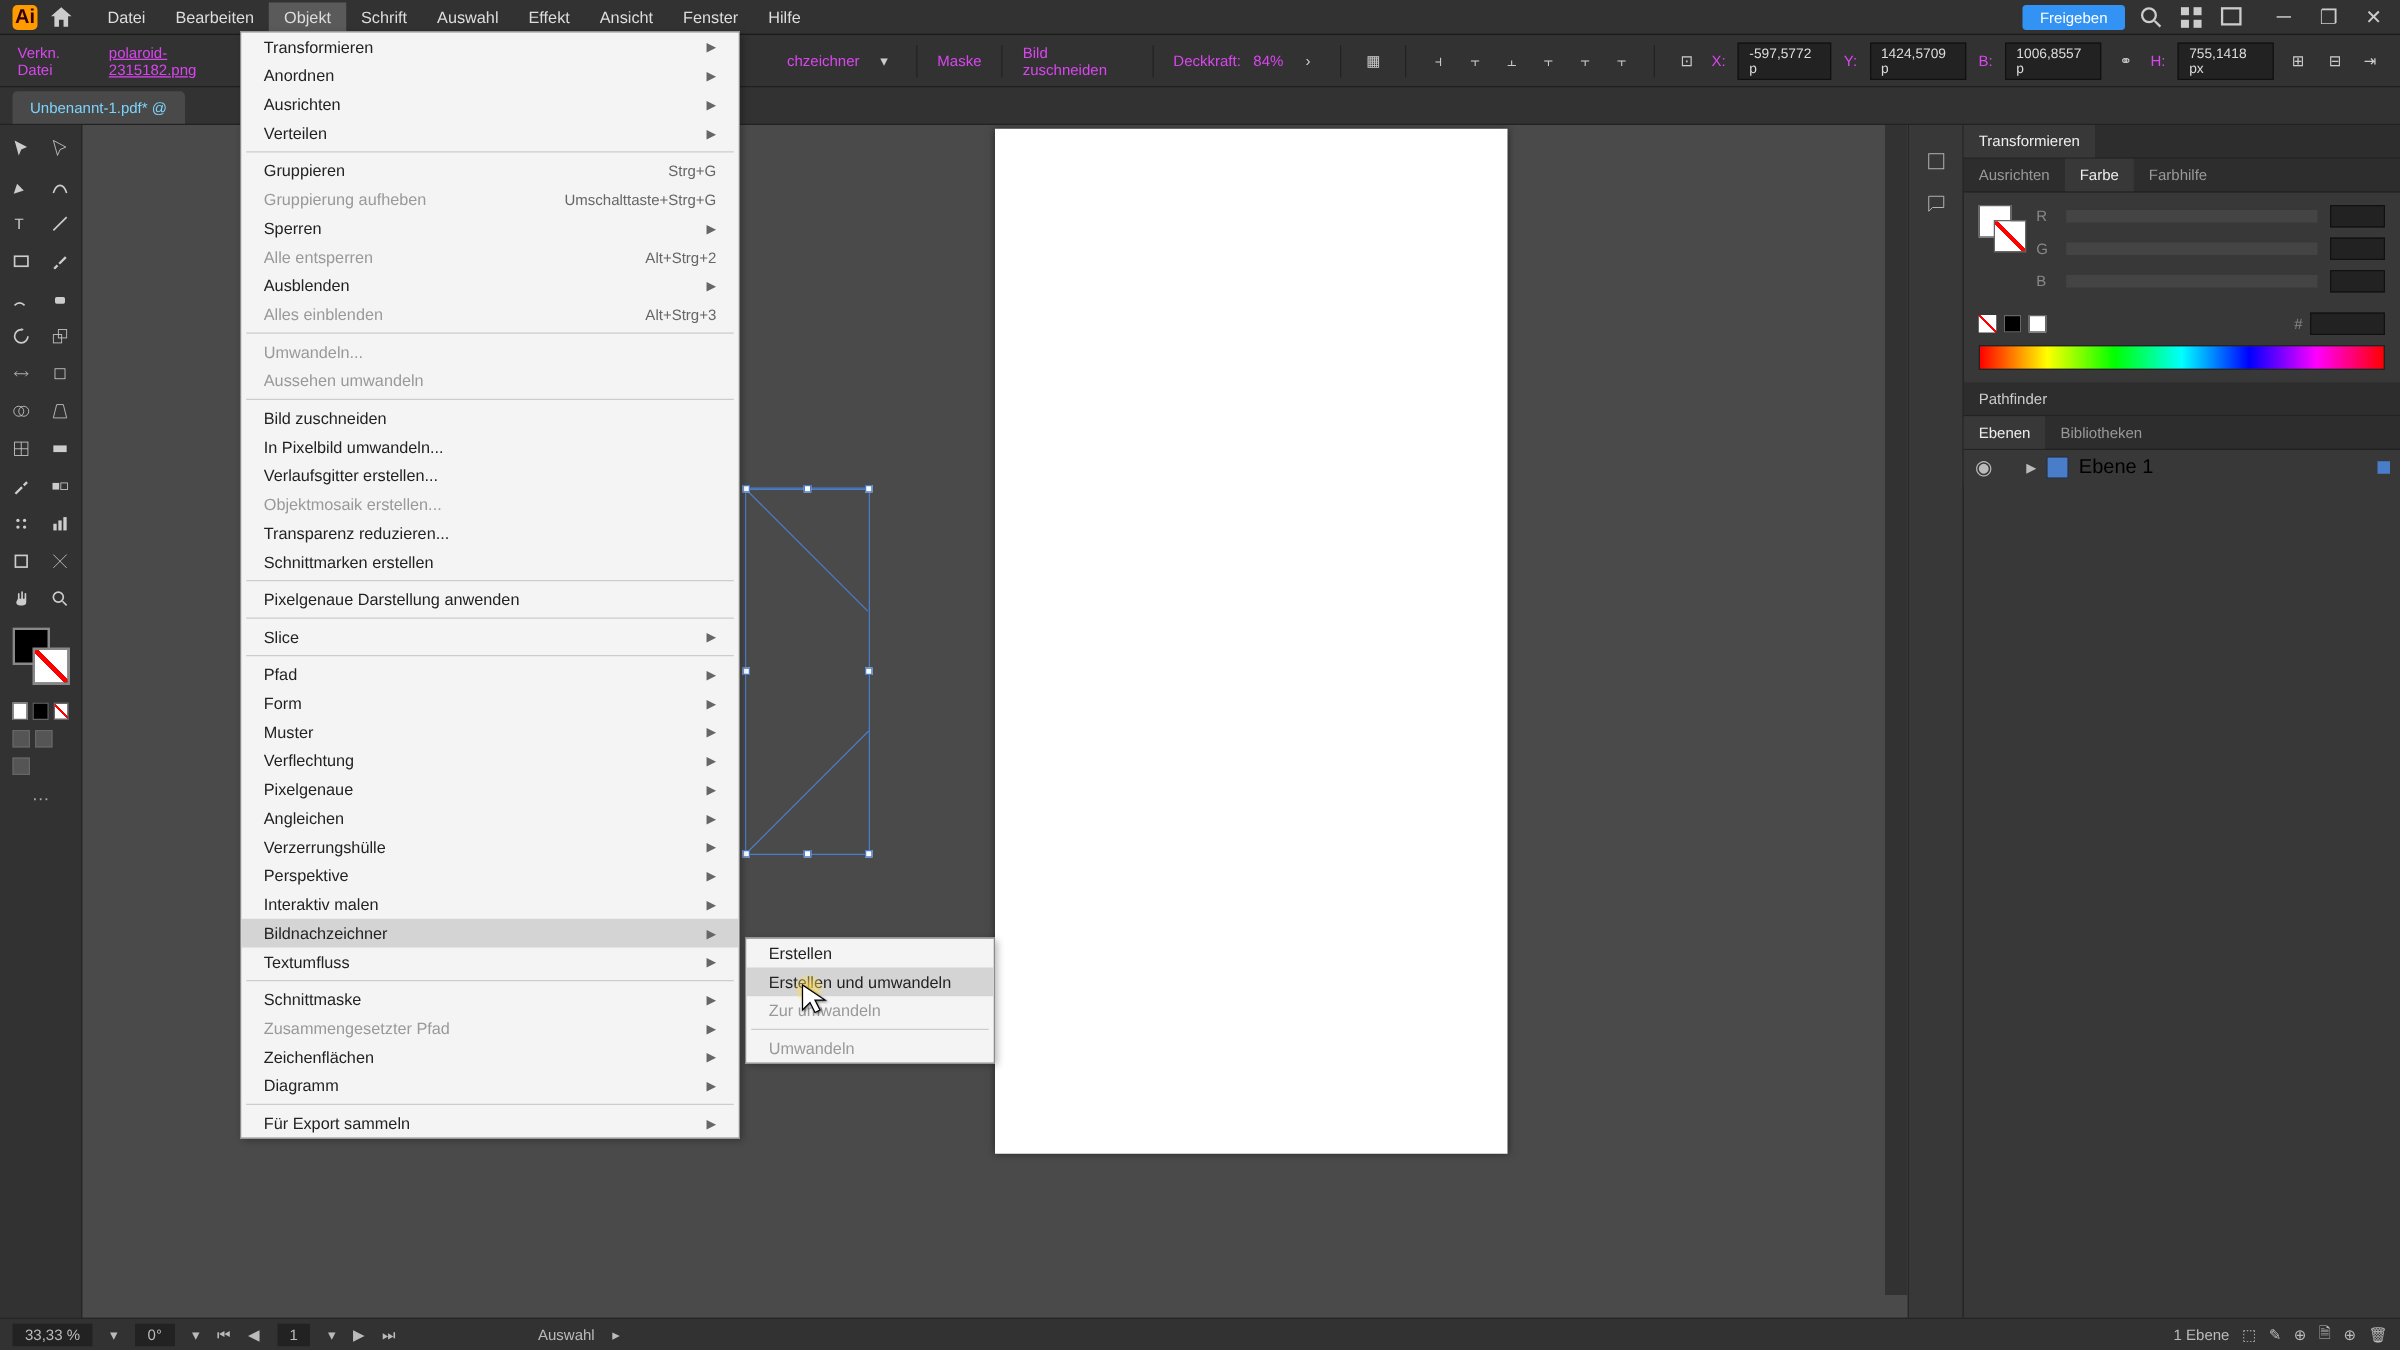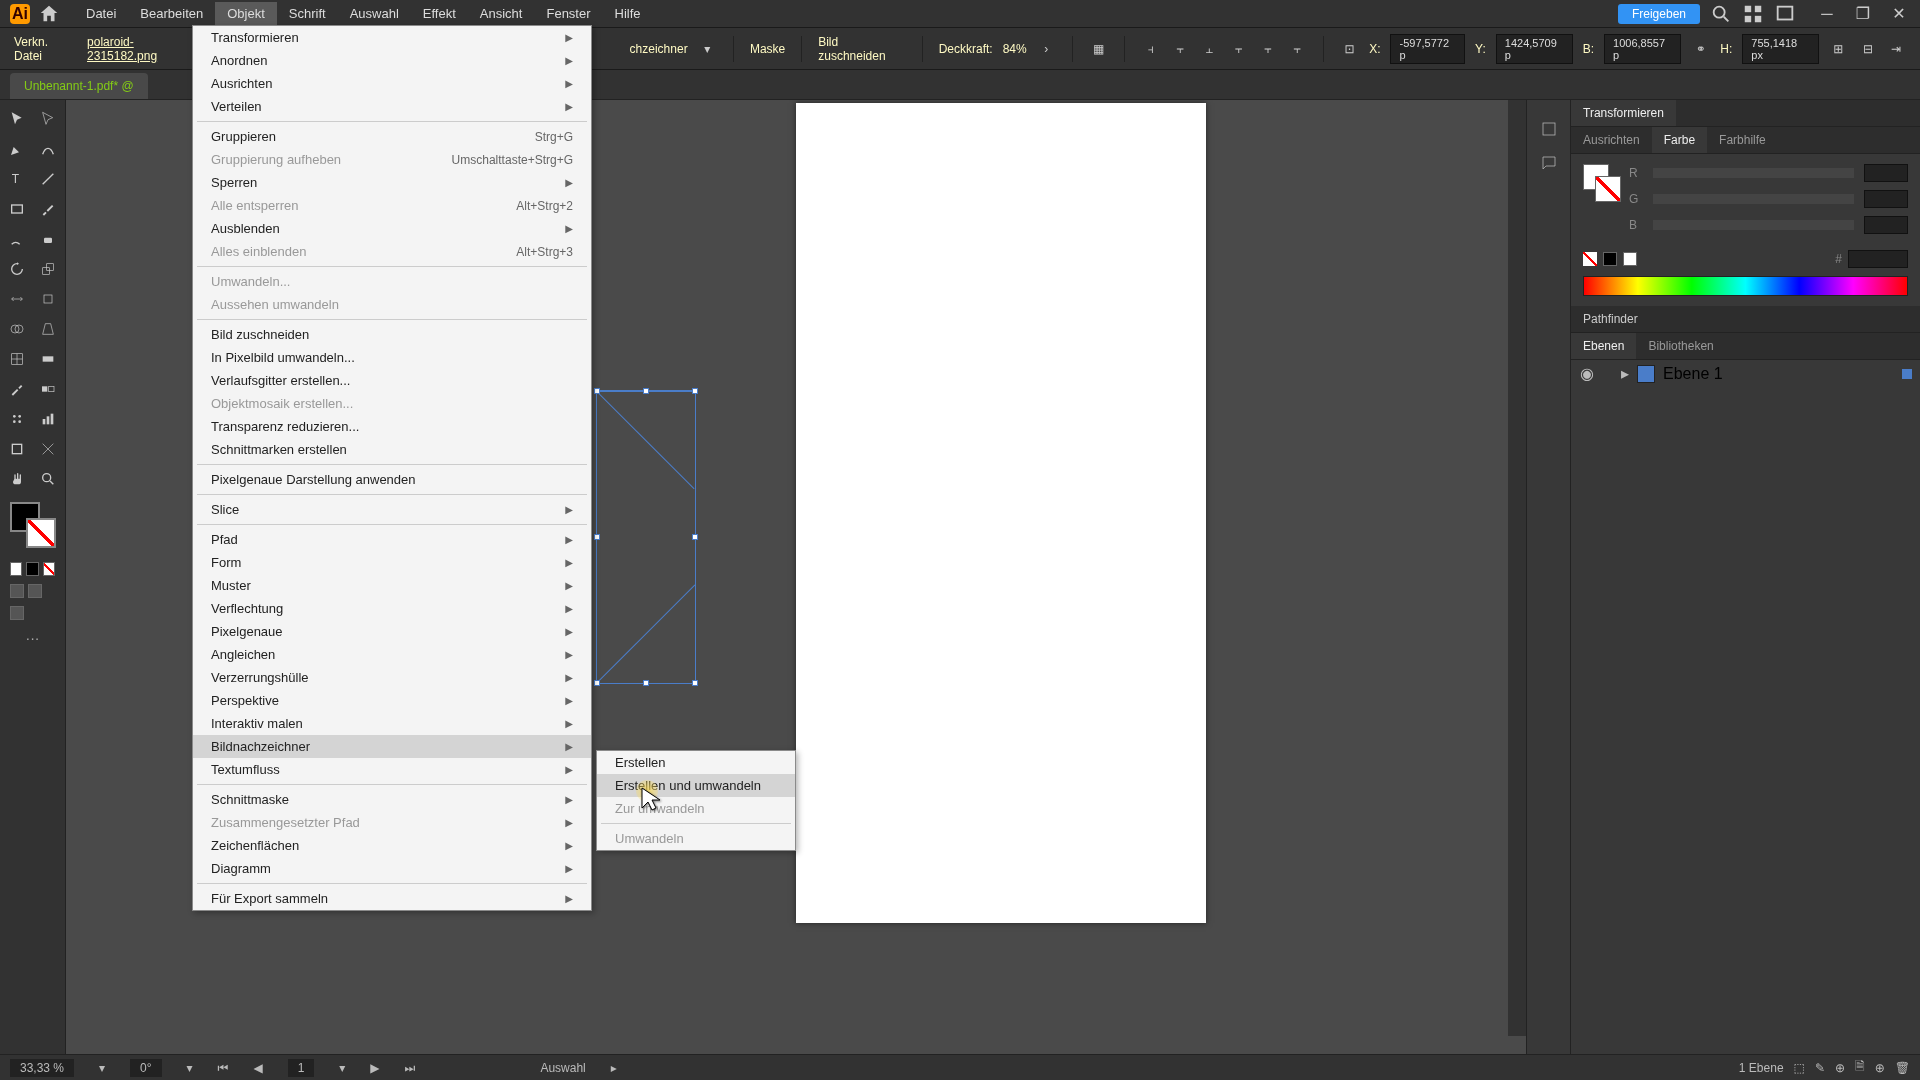--- a/index.html
+++ b/index.html
@@ -11,28 +11,28 @@
 .home-icon { width: 22px; height: 22px; display: flex; align-items: center; justify-content: center; color: #ccc; margin-right: 14px; }
 .menu-item { color: #ddd; font-size: 13px; padding: 4px 12px; cursor: pointer; }
 .menu-item.active { background: #5a5a5a; }
 .menubar-right { margin-left: auto; display: flex; align-items: center; gap: 10px; }
 .share-btn { background: #3293f4; color: #fff; padding: 3px 14px; border-radius: 3px; font-size: 12px; }
 .icon-btn { width: 22px; height: 22px; display: flex; align-items: center; justify-content: center; color: #ccc; }
 .win-controls { display: flex; gap: 14px; margin-left: 10px; }
 
 
 .controlbar { height: 42px; background: #323232; display: flex; align-items: center; padding: 0 14px; border-bottom: 1px solid #1a1a1a; gap: 10px; font-size: 12px; color: #ccc; }
-.ctrl-label { color: #fef9c3; }
+.ctrl-label { color: #d946ef; }
 .ctrl-field { background: #222; border: 1px solid #111; padding: 2px 8px; color: #ddd; font-size: 11px; }
 .ctrl-sep { width: 1px; height: 26px; background: #222; margin: 0 6px; }
 .ctrl-icon { width: 20px; height: 20px; display: flex; align-items: center; justify-content: center; color: #ccc; }
 
 
 .tabbar { height: 30px; background: #323232; display: flex; align-items: flex-end; padding-left: 10px; border-bottom: 1px solid #222; }
-.tab { background: #494949; color: #84cc16; font-size: 12px; padding: 6px 14px; border-radius: 4px 4px 0 0; display: flex; align-items: center; gap: 8px; }
+.tab { background: #494949; color: #7dd3fc; font-size: 12px; padding: 6px 14px; border-radius: 4px 4px 0 0; display: flex; align-items: center; gap: 8px; }
 
 
 .main { display: flex; height: calc(1080px - 28px - 42px - 30px - 26px); }
 
 
 .toolbox { width: 66px; background: #323232; border-right: 1px solid #222; padding: 6px 4px; display: grid; grid-template-columns: 1fr 1fr; gap: 4px; align-content: start; }
 .tool { width: 26px; height: 26px; display: flex; align-items: center; justify-content: center; color: #ccc; position: relative; }
 .tool svg { width: 16px; height: 16px; }
 .fill-stroke-wrap { grid-column: 1 / -1; height: 54px; position: relative; margin-top: 6px; }
 .fill-sw { width: 30px; height: 30px; background: #000; border: 2px solid #888; position: absolute; top: 0; left: 6px; }
@@ -85,21 +85,21 @@
 .ctx-item { display: flex; justify-content: space-between; align-items: center; padding: 4px 18px; font-size: 13px; color: #222; }
 .ctx-item.disabled { color: #999; }
 .ctx-item.hover { background: #d4d4d4; }
 .ctx-sep { height: 1px; background: #ccc; margin: 3px 4px; }
 .ctx-arrow { color: #666; font-size: 10px; }
 .ctx-shortcut { color: #666; font-size: 12px; }
 
 .sub-menu { position: absolute; background: #f4f4f4; border: 1px solid #8a8a8a; box-shadow: 2px 2px 6px rgba(0,0,0,.3); min-width: 200px; z-index: 1001; }
 
 
-.statusbar { height: 26px; background: #323232; border-top: 1px solid #222; display: flex; align-items: center; padding: 0 10px; color: #bbb; font-size: 12px; gap: 25px; }
+.statusbar { height: 26px; background: #323232; border-top: 1px solid #222; display: flex; align-items: center; padding: 0 10px; color: #bbb; font-size: 12px; gap: 14px; }
 .status-field { background: #222; padding: 2px 10px; }
 .statusbar-right { margin-left: auto; display: flex; gap: 10px; align-items: center; }
 
 
 .cursor { position: absolute; z-index: 9999; pointer-events: none; }
 .cursor svg { filter: drop-shadow(1px 1px 1px rgba(0,0,0,.5)); }
 
 svg { fill: currentColor; }
 </style>
 </head>

